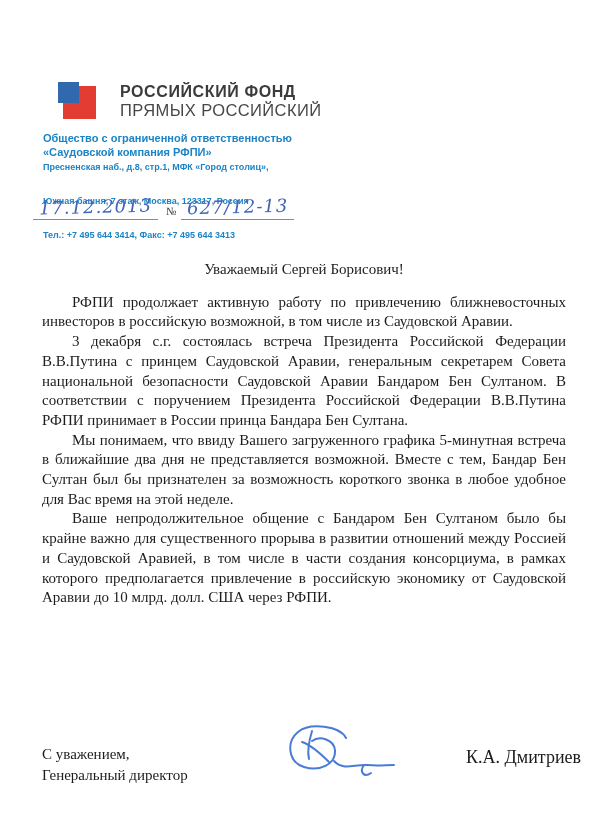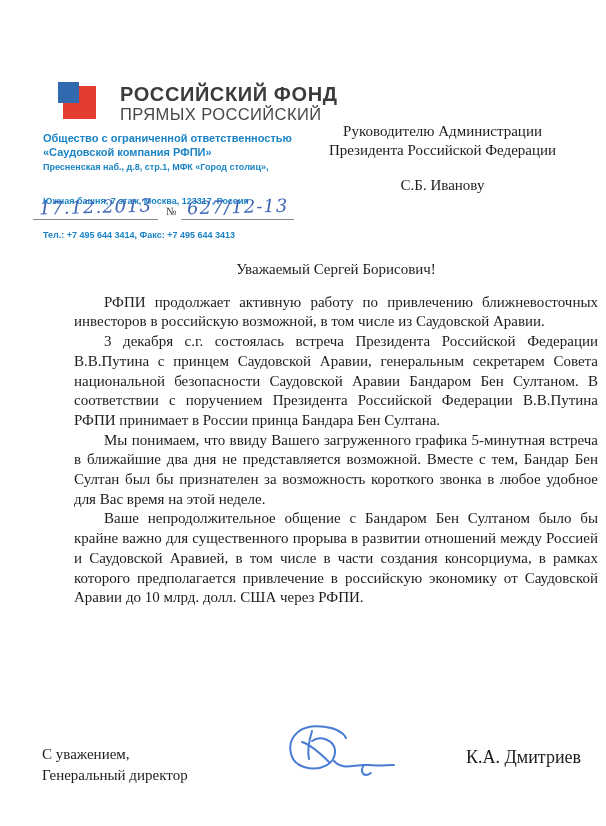--- a/index.html
+++ b/index.html
@@ -13,21 +13,21 @@
     font-family: "Liberation Serif", serif;
     color: var(--text-black, #1c1c1c);
   }
 
   
   .logo-mark { position: absolute; left: 57px; top: 81px; width: 40px; height: 40px; }
   .sq-red  { position: absolute; left: 6px; top: 5px; width: 33px; height: 33px; background: var(--logo-red, #e23c33); }
   .sq-blue { position: absolute; left: 1px; top: 1px; width: 21px; height: 21px; background: var(--logo-blue, #3069ae); }
 
   .logo-title { position: absolute; left: 120px; top: 83px; font-family: "Liberation Sans", sans-serif; color: var(--title-gray, #3b3b3b); line-height: 1.1; }
-  .logo-title .lt1 { font-size: 20px; font-weight: 700; letter-spacing: 0.6px; }
+  .logo-title .lt1 { font-size: 16px; font-weight: 700; letter-spacing: 0.6px; }
   .logo-title .lt2 { font-size: 16.5px; font-weight: 400; letter-spacing: 0.4px; color: #474747; }
 
   
   .company { position: absolute; left: 43px; top: 131px; font-family: "Liberation Sans", sans-serif; color: var(--company-blue, #1b84c6); }
   .company .cname { font-size: 11px; font-weight: 700; line-height: 14px; }
   .company .caddr { font-size: 9px;  font-weight: 600; line-height: 10px; margin-top: 24px; }
   .company .caddr.first { margin-top: 3px; }
 
   
   .refline { position: absolute; left: 33px; top: 196px; display: flex; align-items: flex-end; }
@@ -42,21 +42,21 @@
   }
   .ref-cell { border-bottom: 1px solid #8a8a8a; padding: 0 6px 2px 6px; min-width: 86px; text-align: center; }
   .ref-no { font-family: "Liberation Serif", serif; font-size: 11px; color: #333; padding: 0 4px 3px 8px; }
   .ref-cell.num { min-width: 110px; }
 
   
   .addressee { position: absolute; left: 305px; top: 122px; width: 275px; text-align: center; font-size: 15px; line-height: 18.5px; }
   .addressee .aname { margin-top: 17px; }
 
   
-  .body { position: absolute; left: 42px; top: 260px; width: 524px; font-size: 15px; line-height: 19.7px; margin-left: 32px; }
+  .body { position: absolute; left: 42px; top: 260px; width: 524px; font-size: 15px; line-height: 19.7px; }
   .salutation { text-align: center; margin-bottom: 13px; }
   .para { text-align: justify; text-indent: 30px; }
 
   
   .signoff-left { position: absolute; left: 42px; top: 744px; font-size: 15px; line-height: 21px; }
   .signature-svg { position: absolute; left: 268px; top: 720px; }
   .sig-path { stroke: var(--signature-blue, #4a7cd6); fill: none; stroke-width: 2; stroke-linecap: round; stroke-linejoin: round; }
   .signer-name { position: absolute; left: 466px; top: 747px; font-size: 18px; }
 </style>
 </head>
@@ -84,25 +84,20 @@
   <div class="refline">
     <div class="ref-cell">
       <span class="hand">17.12.2013</span>
     </div>
     <span class="ref-no">№</span>
     <div class="ref-cell num">
       <span class="hand">627/12-13</span>
     </div>
   </div>
 
-  <div class="addressee">
-    <div>Руководителю Администрации</div>
-    <div>Президента Российской Федерации</div>
-    <div class="aname">С.Б. Иванову</div>
-  </div>
 
   <div class="body">
     <div class="salutation">Уважаемый Сергей Борисович!</div>
     <div>
         <p class="para">РФПИ продолжает активную работу по привлечению ближневосточных инвесторов в российскую возможной, в том числе из Саудовской Аравии.</p>
         <p class="para">3 декабря с.г. состоялась встреча Президента Российской Федерации В.В.Путина с принцем Саудовской Аравии, генеральным секретарем Совета национальной безопасности Саудовской Аравии Бандаром Бен Султаном. В соответствии с поручением Президента Российской Федерации В.В.Путина РФПИ принимает в России принца Бандара Бен Султана.</p>
         <p class="para">Мы понимаем, что ввиду Вашего загруженного графика 5-минутная встреча в ближайшие два дня не представляется возможной. Вместе с тем, Бандар Бен Султан был бы признателен за возможность короткого звонка в любое удобное для Вас время на этой неделе.</p>
         <p class="para">Ваше непродолжительное общение с Бандаром Бен Султаном было бы крайне важно для существенного прорыва в развитии отношений между Россией и Саудовской Аравией, в том числе в части создания консорциума, в рамках которого предполагается привлечение в российскую экономику от Саудовской Аравии до 10 млрд. долл. США через РФПИ.</p>
       </div>
   </div>

